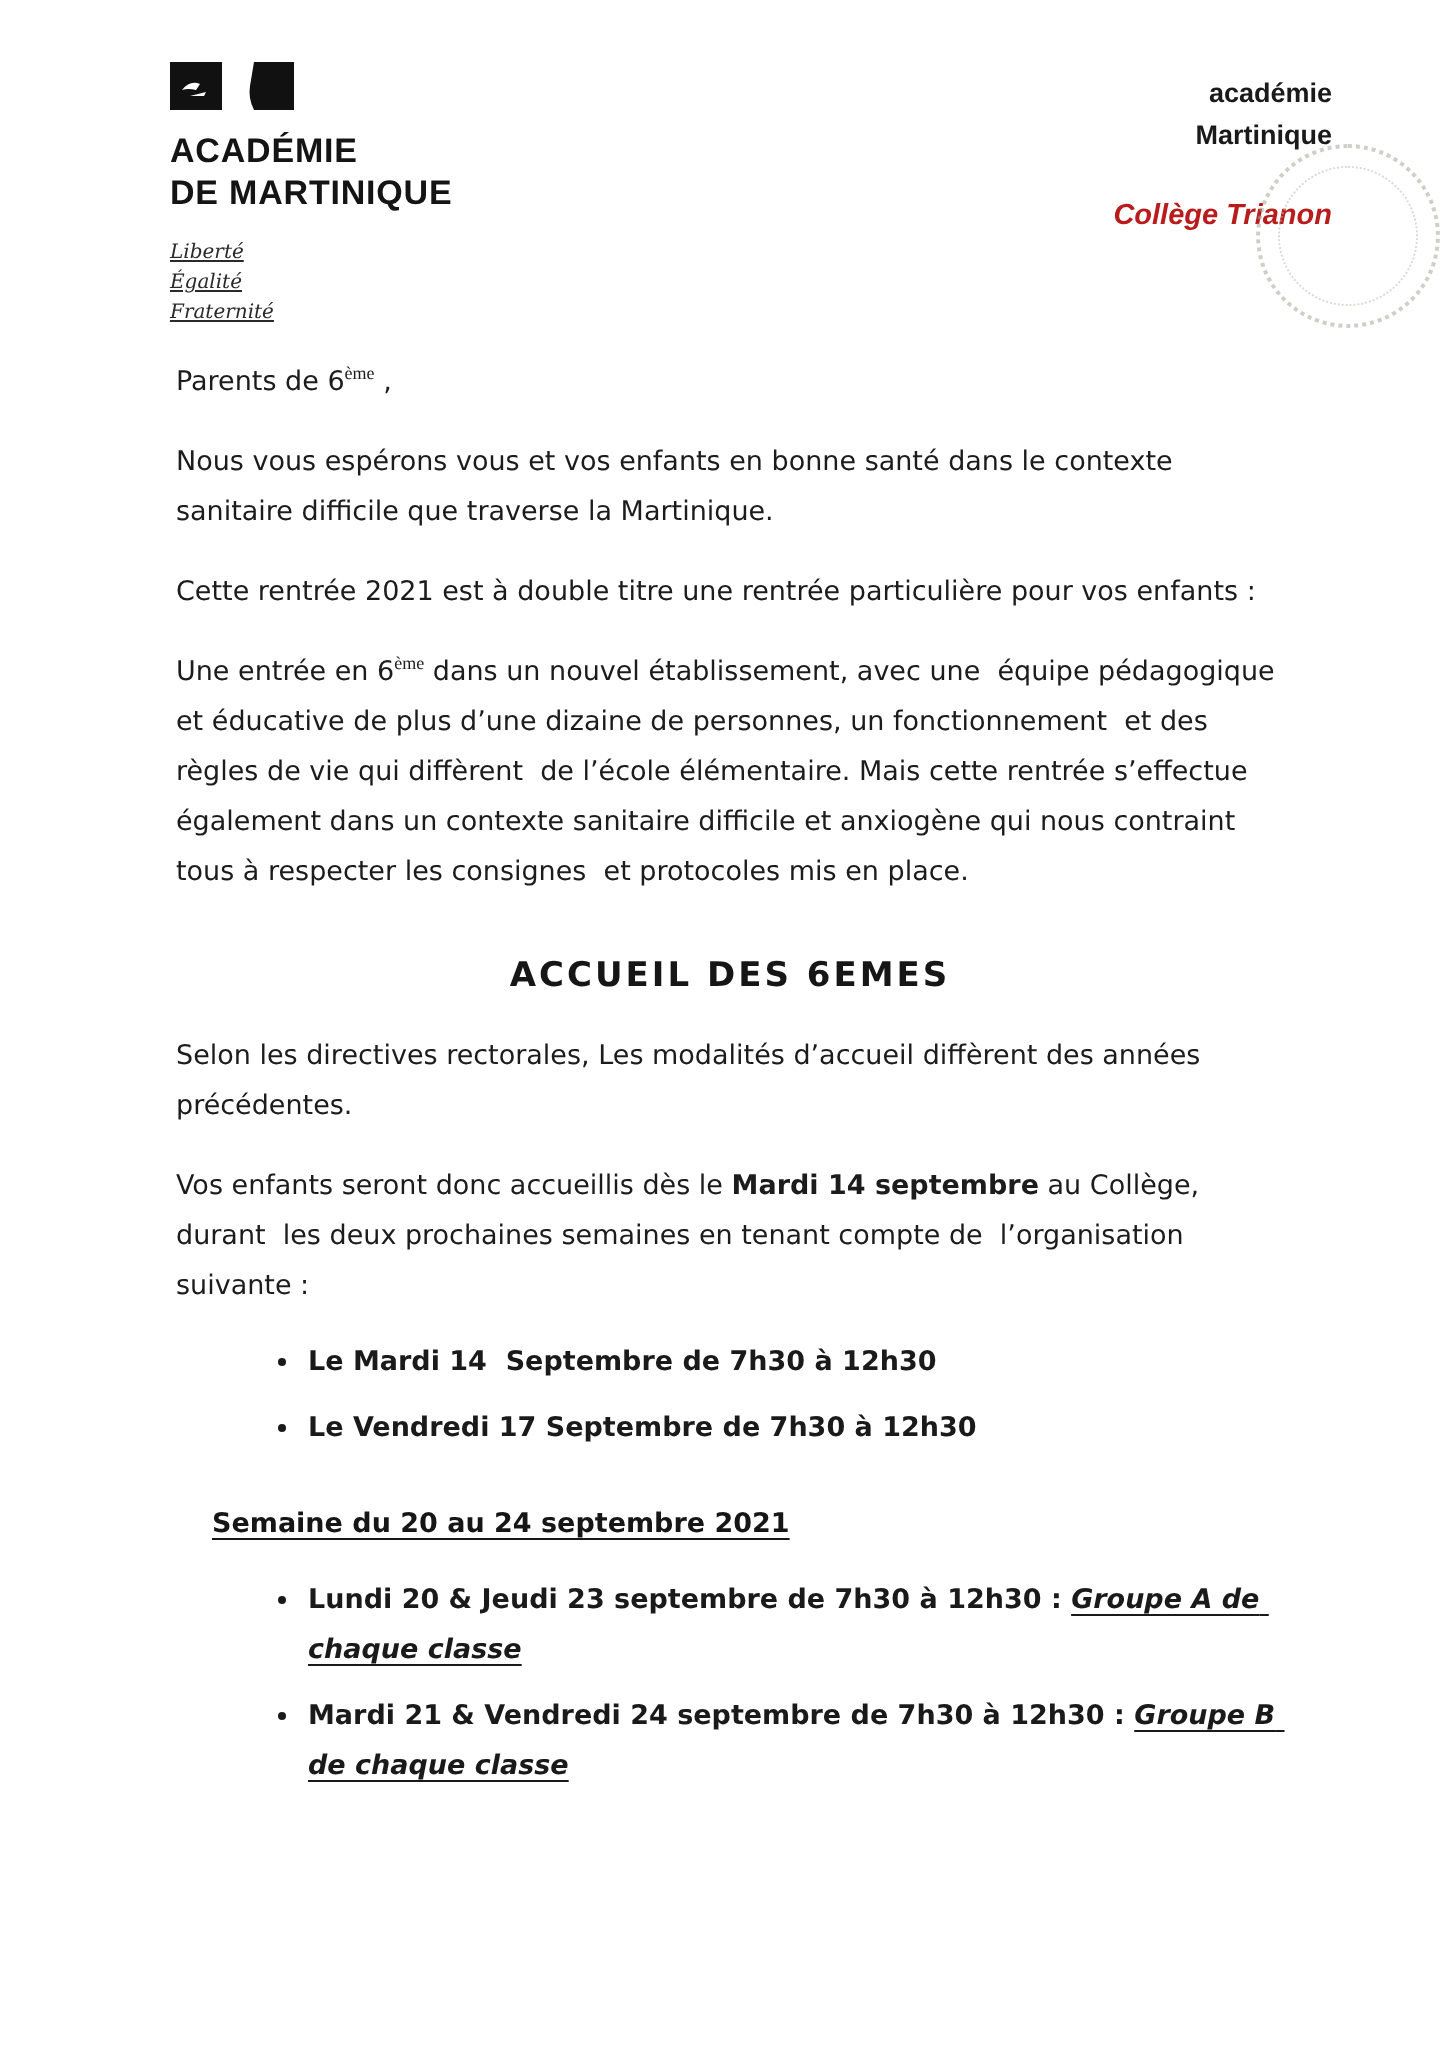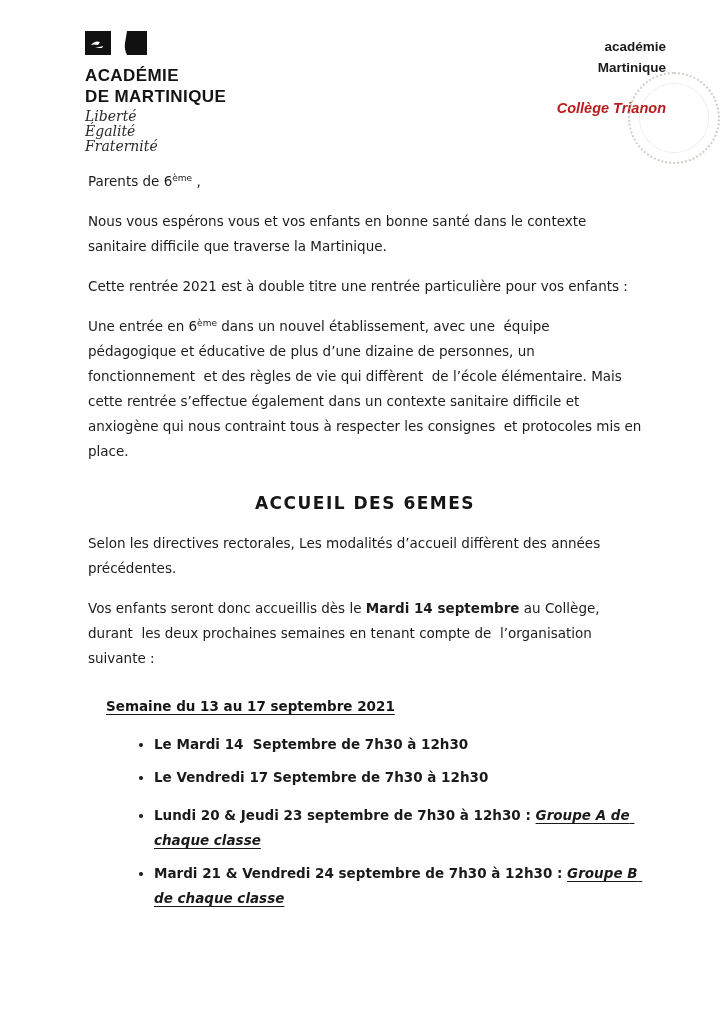--- a/index.html
+++ b/index.html
@@ -4,37 +4,37 @@
 <style>
   html,body{margin:0;padding:0;}
   body{width:724px;height:1024px;background:#e9e9e9;font-family:"DejaVu Sans",sans-serif;}
   .page{position:relative;width:724px;height:1024px;background:#ffffff;overflow:hidden;color:#1d1d1d;}
 
   
   .header{display:flex;justify-content:space-between;align-items:flex-start;padding:28px 58px 0 85px;}
   .brand-left{line-height:20px;}
   .brand-left .logo{margin-bottom:2px;}
   .brand-left .org{font-family:"Liberation Sans",sans-serif;font-weight:bold;font-size:17px;letter-spacing:.4px;line-height:21px;color:#141414;}
-  .motto{font-family:"DejaVu Serif",serif;font-style:italic;font-size:14px;line-height:15px;margin-top:2px;color:#2a2a2a;}
+  .motto{font-family:"DejaVu Serif",serif;font-style:italic;font-size:10px;line-height:15px;margin-top:12px;color:#2a2a2a;text-decoration:underline;}
 
   .brand-right{position:relative;width:170px;text-align:right;}
   .mini-block{display:inline-block;text-align:center;}
   .mini-motto{font-size:6.5px;color:#3a3a3a;line-height:8px;margin-top:1px;letter-spacing:.2px;}
   .mini-republic{font-size:7.5px;font-weight:bold;color:#222;line-height:9px;letter-spacing:.3px;}
   .academy{font-family:"Liberation Sans",sans-serif;font-weight:bold;font-size:13.5px;line-height:17px;margin-top:10px;color:#1a1a1a;}
   .school{font-family:"Liberation Sans",sans-serif;font-weight:bold;font-size:14.5px;margin-top:24px;color:#b91c1c;font-style:italic;}
   .stamp{position:absolute;right:-54px;top:44px;width:88px;height:88px;border:2px dotted #aaa99a;border-radius:50%;opacity:.55;}
   .stamp::after{content:"";position:absolute;inset:9px;border:1px dotted #bcbcac;border-radius:50%;}
 
   
   .content{padding:0 82px 0 88px;font-size:13.5px;line-height:25px;color:#1c1c1c;}
   .content p{margin:15px 0 0;white-space:pre-wrap;}
   .doc-title{text-align:center;font-weight:bold;font-size:14.5px;letter-spacing:.2px;margin:49px 0 0;color:#131313;}
   .section-title{text-align:center;font-weight:bold;font-size:17px;letter-spacing:1.5px;margin:27px 0 0;color:#161616;}
-  sup{font-size:9px;line-height:0;}
+  sup{font-size:9px;line-height:0;font-family:Liberation Serif, serif;}
   .b{font-weight:bold;}
   .week-heading{font-size:13.5px;font-weight:bold;text-decoration:underline;text-underline-offset:3px;margin:23px 0 0 18px;color:#161616;}
   ul.sched{margin:13px 0 0;padding-left:66px;}
   ul.sched li{margin-bottom:8px;font-weight:bold;white-space:pre-wrap;color:#1a1a1a;}
   .group{font-style:italic;text-decoration:underline;text-underline-offset:3px;}
 </style>
 </head>
 <body>
 
 <div class="page">
@@ -79,25 +79,25 @@
     <p>Cette rentrée 2021 est à double titre une rentrée particulière pour vos enfants :</p>
 
     <p><span>Une entrée en 6</span><sup>ème</sup><span> dans un nouvel établissement, avec une  équipe pédagogique et éducative de plus d’une dizaine de personnes, un fonctionnement  et des règles de vie qui diffèrent  de l’école élémentaire. Mais cette rentrée s’effectue également dans un contexte sanitaire difficile et anxiogène qui nous contraint tous à respecter les consignes  et protocoles mis en place.</span></p>
 
     <div class="section-title">ACCUEIL DES 6EMES</div>
 
     <p>Selon les directives rectorales, Les modalités d’accueil diffèrent des années précédentes.</p>
 
     <p><span>Vos enfants seront donc accueillis dès le </span><span class="b">Mardi 14 septembre</span><span> au Collège, durant  les deux prochaines semaines en tenant compte de  l’organisation suivante :</span></p>
 
-    <div class="week-heading">Semaine du 13 au 17 septembre 2021</div>
     <ul class="sched">
       <li>Le Mardi 14  Septembre de 7h30 à 12h30</li>
       <li>Le Vendredi 17 Septembre de 7h30 à 12h30</li>
     </ul>
 
+    <div class="week-heading">Semaine du 20 au 24 septembre 2021</div>
     <ul class="sched">
       <li><span>Lundi 20 &amp; Jeudi 23 septembre de 7h30 à 12h30 : </span><span class="group">Groupe A de chaque classe</span></li>
       <li><span>Mardi 21 &amp; Vendredi 24 septembre de 7h30 à 12h30 : </span><span class="group">Groupe B de chaque classe</span></li>
     </ul>
 
   </div>
 </div>
 
 </body></html>

